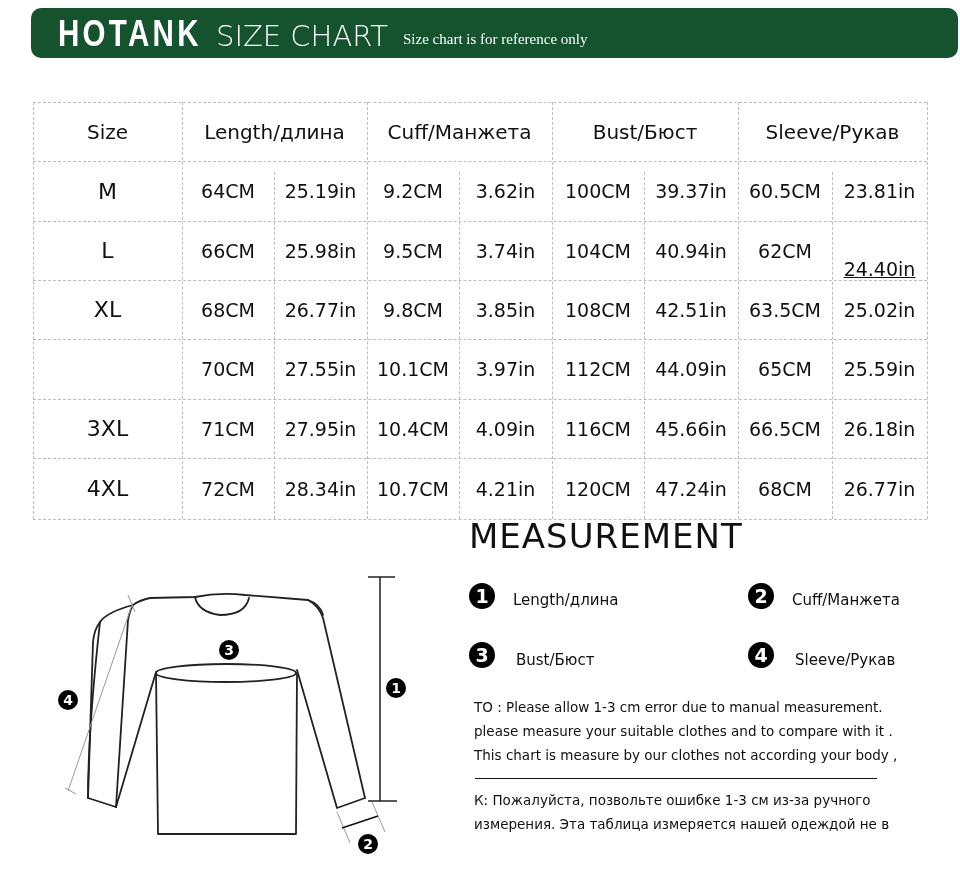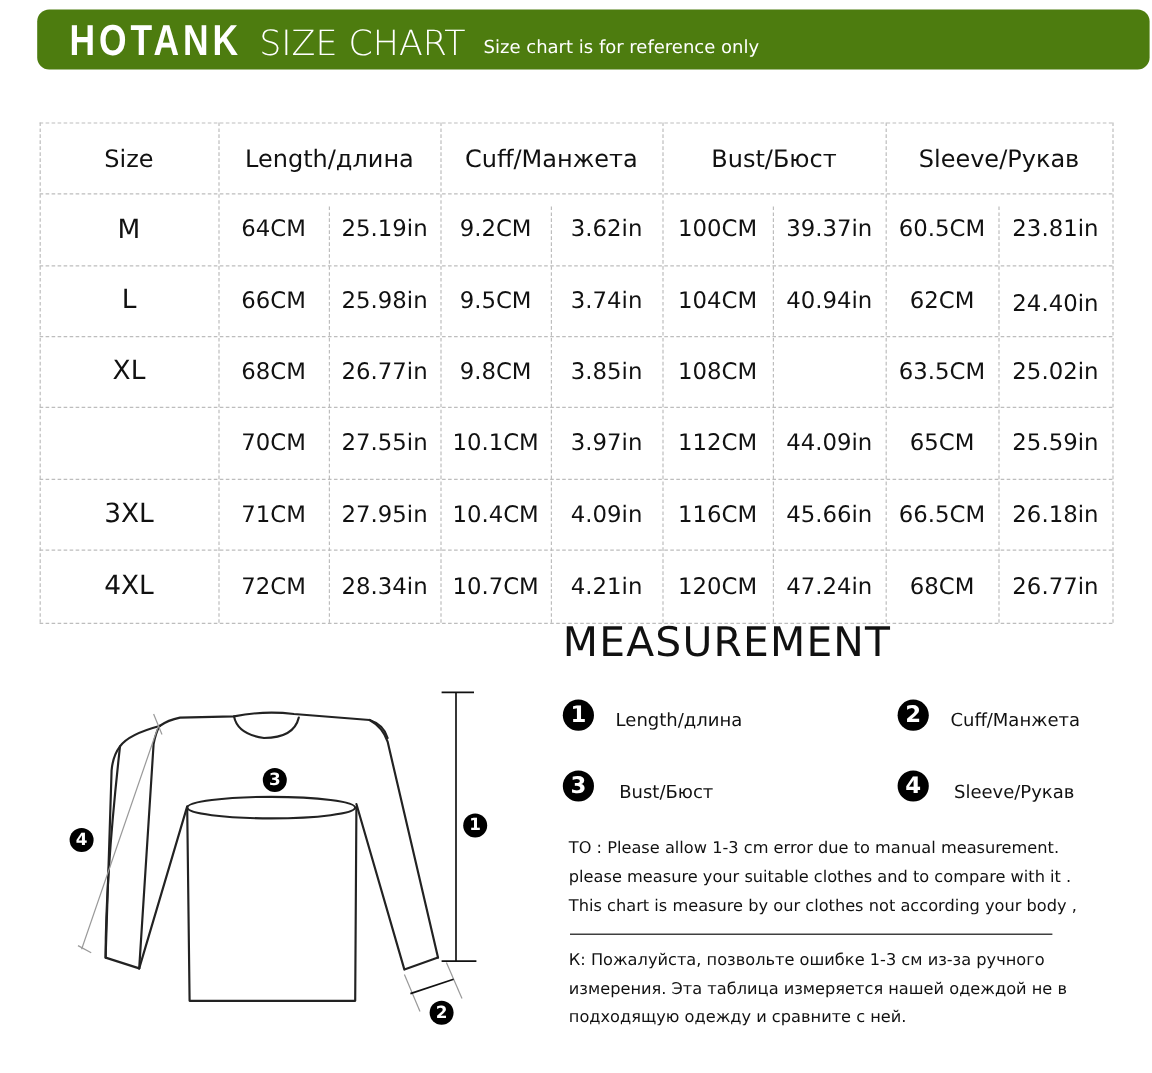--- a/index.html
+++ b/index.html
@@ -1,27 +1,27 @@
 <!DOCTYPE html>
 <html><head>
 <meta charset="utf-8">
 <style>
   html, body { margin:0; padding:0; background:#ffffff; }
   body { width:960px; height:894px; position:relative; overflow:hidden;
          font-family:"DejaVu Sans", sans-serif; color:#111; }
 
   
   .banner { position:absolute; left:31px; top:8px; width:927px; height:50px;
-            background:#4d7c0f; border-radius:10px; }
+            background:#14532d; border-radius:10px; }
   .brand { position:absolute; left:27px; top:4px; font-family:"Liberation Sans", sans-serif;
            font-weight:bold; font-size:36px; color:#fff; letter-spacing:4px;
            transform:scaleX(0.82); transform-origin:left center; line-height:44px; }
   .banner-title { position:absolute; left:185px; top:10px; font-family:"DejaVu Sans", sans-serif;
            font-size:29px; color:#fff; line-height:36px; font-weight:300; }
-  .banner-sub { position:absolute; left:372px; top:21px; font-size:15px; color:#fff; line-height:20px; }
+  .banner-sub { position:absolute; left:372px; top:21px; font-size:15px; color:#fff; line-height:20px;font-family:Liberation Serif, serif; }
 
   
   .tbl { position:absolute; left:33px; top:72px; width:894px; height:417px;margin-top:30px; }
   .hl { position:absolute; height:0; border-top:1px dashed #bdbdbd; }
   .vl { position:absolute; width:0; border-left:1px dashed #bdbdbd; }
   .cell { position:absolute; display:flex; align-items:center; justify-content:center;
           font-size:19px; color:#111; white-space:nowrap; }
   .hcell { font-size:20px; }
   .scell { font-size:22px; }
 
@@ -83,27 +83,28 @@
     <div class="cell" style="left: 705px; top: 59px; width: 94px; height: 60px;">60.5CM</div>
     <div class="cell" style="left: 799px; top: 59px; width: 95px; height: 60px;">23.81in</div>
     <div class="cell scell" style="left: 0px; top: 119px; width: 149px; height: 59px;">L</div>
     <div class="cell" style="left: 149px; top: 119px; width: 92px; height: 59px;">66CM</div>
     <div class="cell" style="left: 241px; top: 119px; width: 93px; height: 59px;">25.98in</div>
     <div class="cell" style="left: 334px; top: 119px; width: 92px; height: 59px;">9.5CM</div>
     <div class="cell" style="left: 426px; top: 119px; width: 93px; height: 59px;">3.74in</div>
     <div class="cell" style="left: 519px; top: 119px; width: 92px; height: 59px;">104CM</div>
     <div class="cell" style="left: 611px; top: 119px; width: 94px; height: 59px;">40.94in</div>
     <div class="cell" style="left: 705px; top: 119px; width: 94px; height: 59px;">62CM</div>
-    <div class="cell" style="left: 799px; top: 121px; width: 95px; height: 59px;">24.40in</div>
+    <div class="cell" style="left: 799px; top: 137px; width: 95px; height: 59px; text-decoration: underline;">24.40in</div>
     <div class="cell scell" style="left: 0px; top: 178px; width: 149px; height: 59px;">XL</div>
     <div class="cell" style="left: 149px; top: 178px; width: 92px; height: 59px;">68CM</div>
     <div class="cell" style="left: 241px; top: 178px; width: 93px; height: 59px;">26.77in</div>
     <div class="cell" style="left: 334px; top: 178px; width: 92px; height: 59px;">9.8CM</div>
     <div class="cell" style="left: 426px; top: 178px; width: 93px; height: 59px;">3.85in</div>
     <div class="cell" style="left: 519px; top: 178px; width: 92px; height: 59px;">108CM</div>
+    <div class="cell" style="left: 611px; top: 178px; width: 94px; height: 59px;">42.51in</div>
     <div class="cell" style="left: 705px; top: 178px; width: 94px; height: 59px;">63.5CM</div>
     <div class="cell" style="left: 799px; top: 178px; width: 95px; height: 59px;">25.02in</div>
     <div class="cell" style="left: 149px; top: 237px; width: 92px; height: 60px;">70CM</div>
     <div class="cell" style="left: 241px; top: 237px; width: 93px; height: 60px;">27.55in</div>
     <div class="cell" style="left: 334px; top: 237px; width: 92px; height: 60px;">10.1CM</div>
     <div class="cell" style="left: 426px; top: 237px; width: 93px; height: 60px;">3.97in</div>
     <div class="cell" style="left: 519px; top: 237px; width: 92px; height: 60px;">112CM</div>
     <div class="cell" style="left: 611px; top: 237px; width: 94px; height: 60px;">44.09in</div>
     <div class="cell" style="left: 705px; top: 237px; width: 94px; height: 60px;">65CM</div>
     <div class="cell" style="left: 799px; top: 237px; width: 95px; height: 60px;">25.59in</div>
@@ -193,14 +194,13 @@
   <div>TO : Please allow 1-3 cm error due to manual measurement.</div>
   <div>please measure your suitable clothes and to compare with it .</div>
   <div>This chart is measure by our clothes not according your body ,</div>
 </div>
 
 <div class="divider"></div>
 
 <div class="note" style="top:788px;">
   <div>К: Пожалуйста, позвольте ошибке 1-3 см из-за ручного</div>
   <div>измерения. Эта таблица измеряется нашей одеждой не в</div>
-  <div>подходящую одежду и сравните с ней.</div>
 </div>
 
 </body></html>

